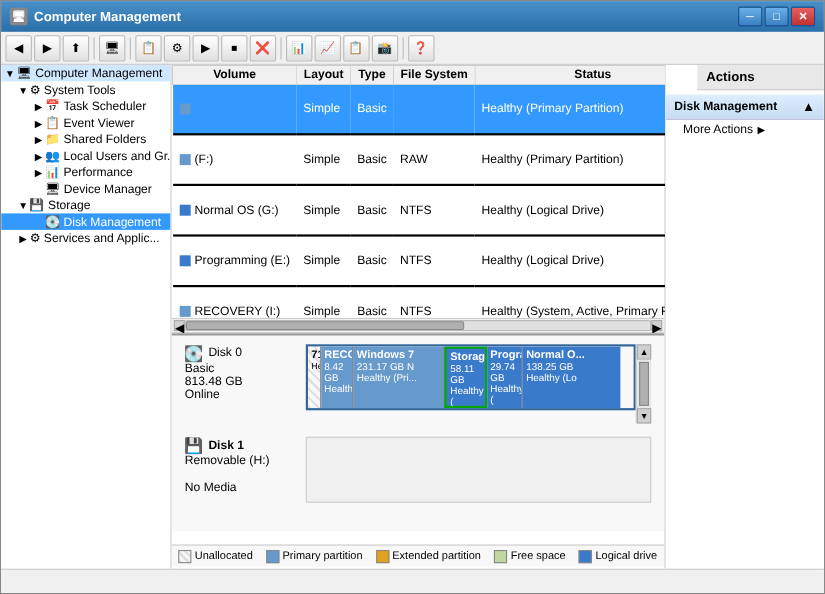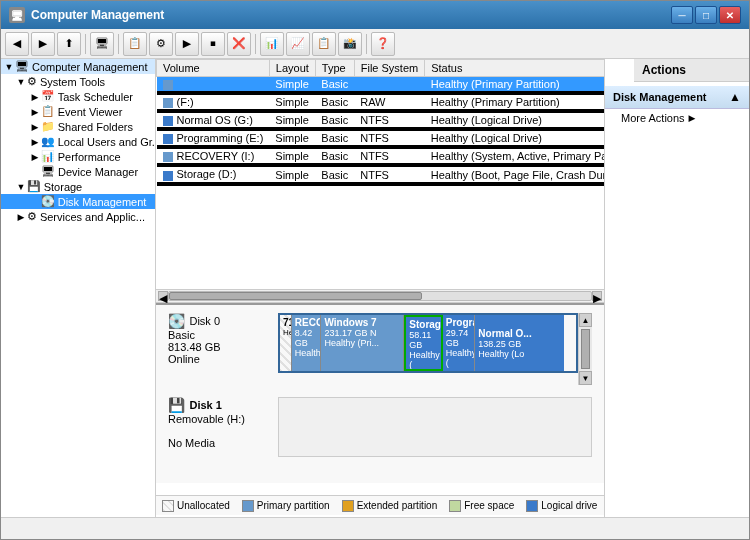--- a/index.html
+++ b/index.html
@@ -153,30 +153,30 @@
     }
     .disk-table {
       width: 100%;
       border-collapse: collapse;
       font-size: 11px;
     }
     .disk-table th {
       background: #f0f0f0;
       border: 1px solid #ccc;
       padding: 2px 6px;
-      text-align: left;
-      font-weight: normal;
+      text-align: center;
+      font-weight: bold;
       position: sticky;
       top: 0;
       z-index: 1;
       white-space: nowrap;
     }
     .disk-table td {
-      border-bottom: 4px solid #000000;
-      padding: 1px 6px;
+      border-bottom: 2px solid #000000;
+      padding: 16px 6px;
       white-space: nowrap;
     }
     .disk-table tr.selected td { background: #3399ff; color: white; }
     .vol-color {
       display: inline-block;
       width: 10px;
       height: 10px;
       margin-right: 4px;
       vertical-align: middle;
     }
@@ -217,21 +217,21 @@
       display: flex;
       flex-direction: column;
       justify-content: flex-start;
       padding: 2px 3px;
       font-size: 10px;
       border-right: 1px solid #888;
       overflow: hidden;
       cursor: pointer;
       position: relative;
     }
-    .partition:last-child { border-right: none; justify-content: center; }
+    .partition:last-child { border-right: none; }
     .partition.unalloc {
       background: repeating-linear-gradient(
         45deg,
         #e0e0e0,
         #e0e0e0 2px,
         #f8f8f8 2px,
         #f8f8f8 6px
       );
     }
     .partition.recovery { background: #6699cc; color: white; }

